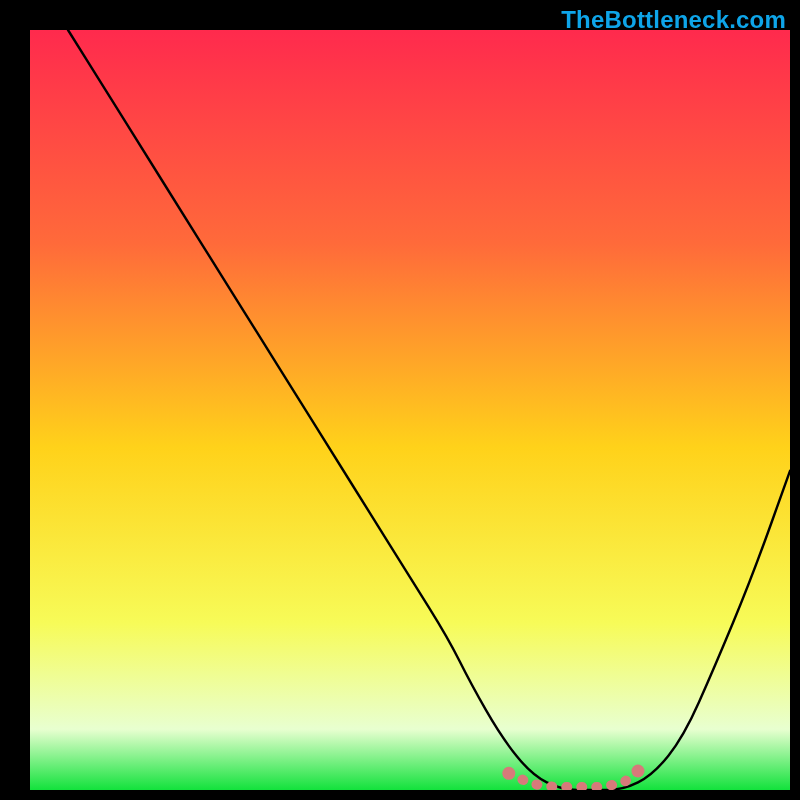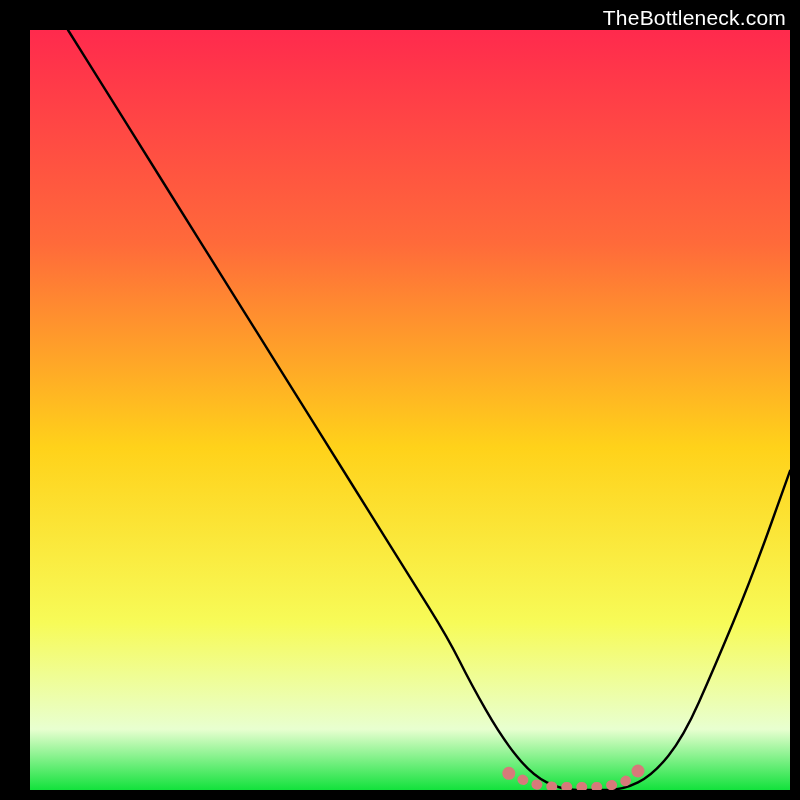--- a/index.html
+++ b/index.html
@@ -14,23 +14,23 @@
   .frame {
     position: relative;
     width: 800px;
     height: 800px;
     background: #000;
   }
   .watermark {
     position: absolute;
     top: 6px;
     right: 14px;
-    color: #ffffff;
-    font-size: 21px;
-    font-weight: 400;
+    color: #0ea5e9;
+    font-size: 24px;
+    font-weight: 700;
     letter-spacing: 0.2px;
     z-index: 3;
   }
   svg {
     position: absolute;
     top: 0;
     left: 0;
   }
 </style>
 </head>

